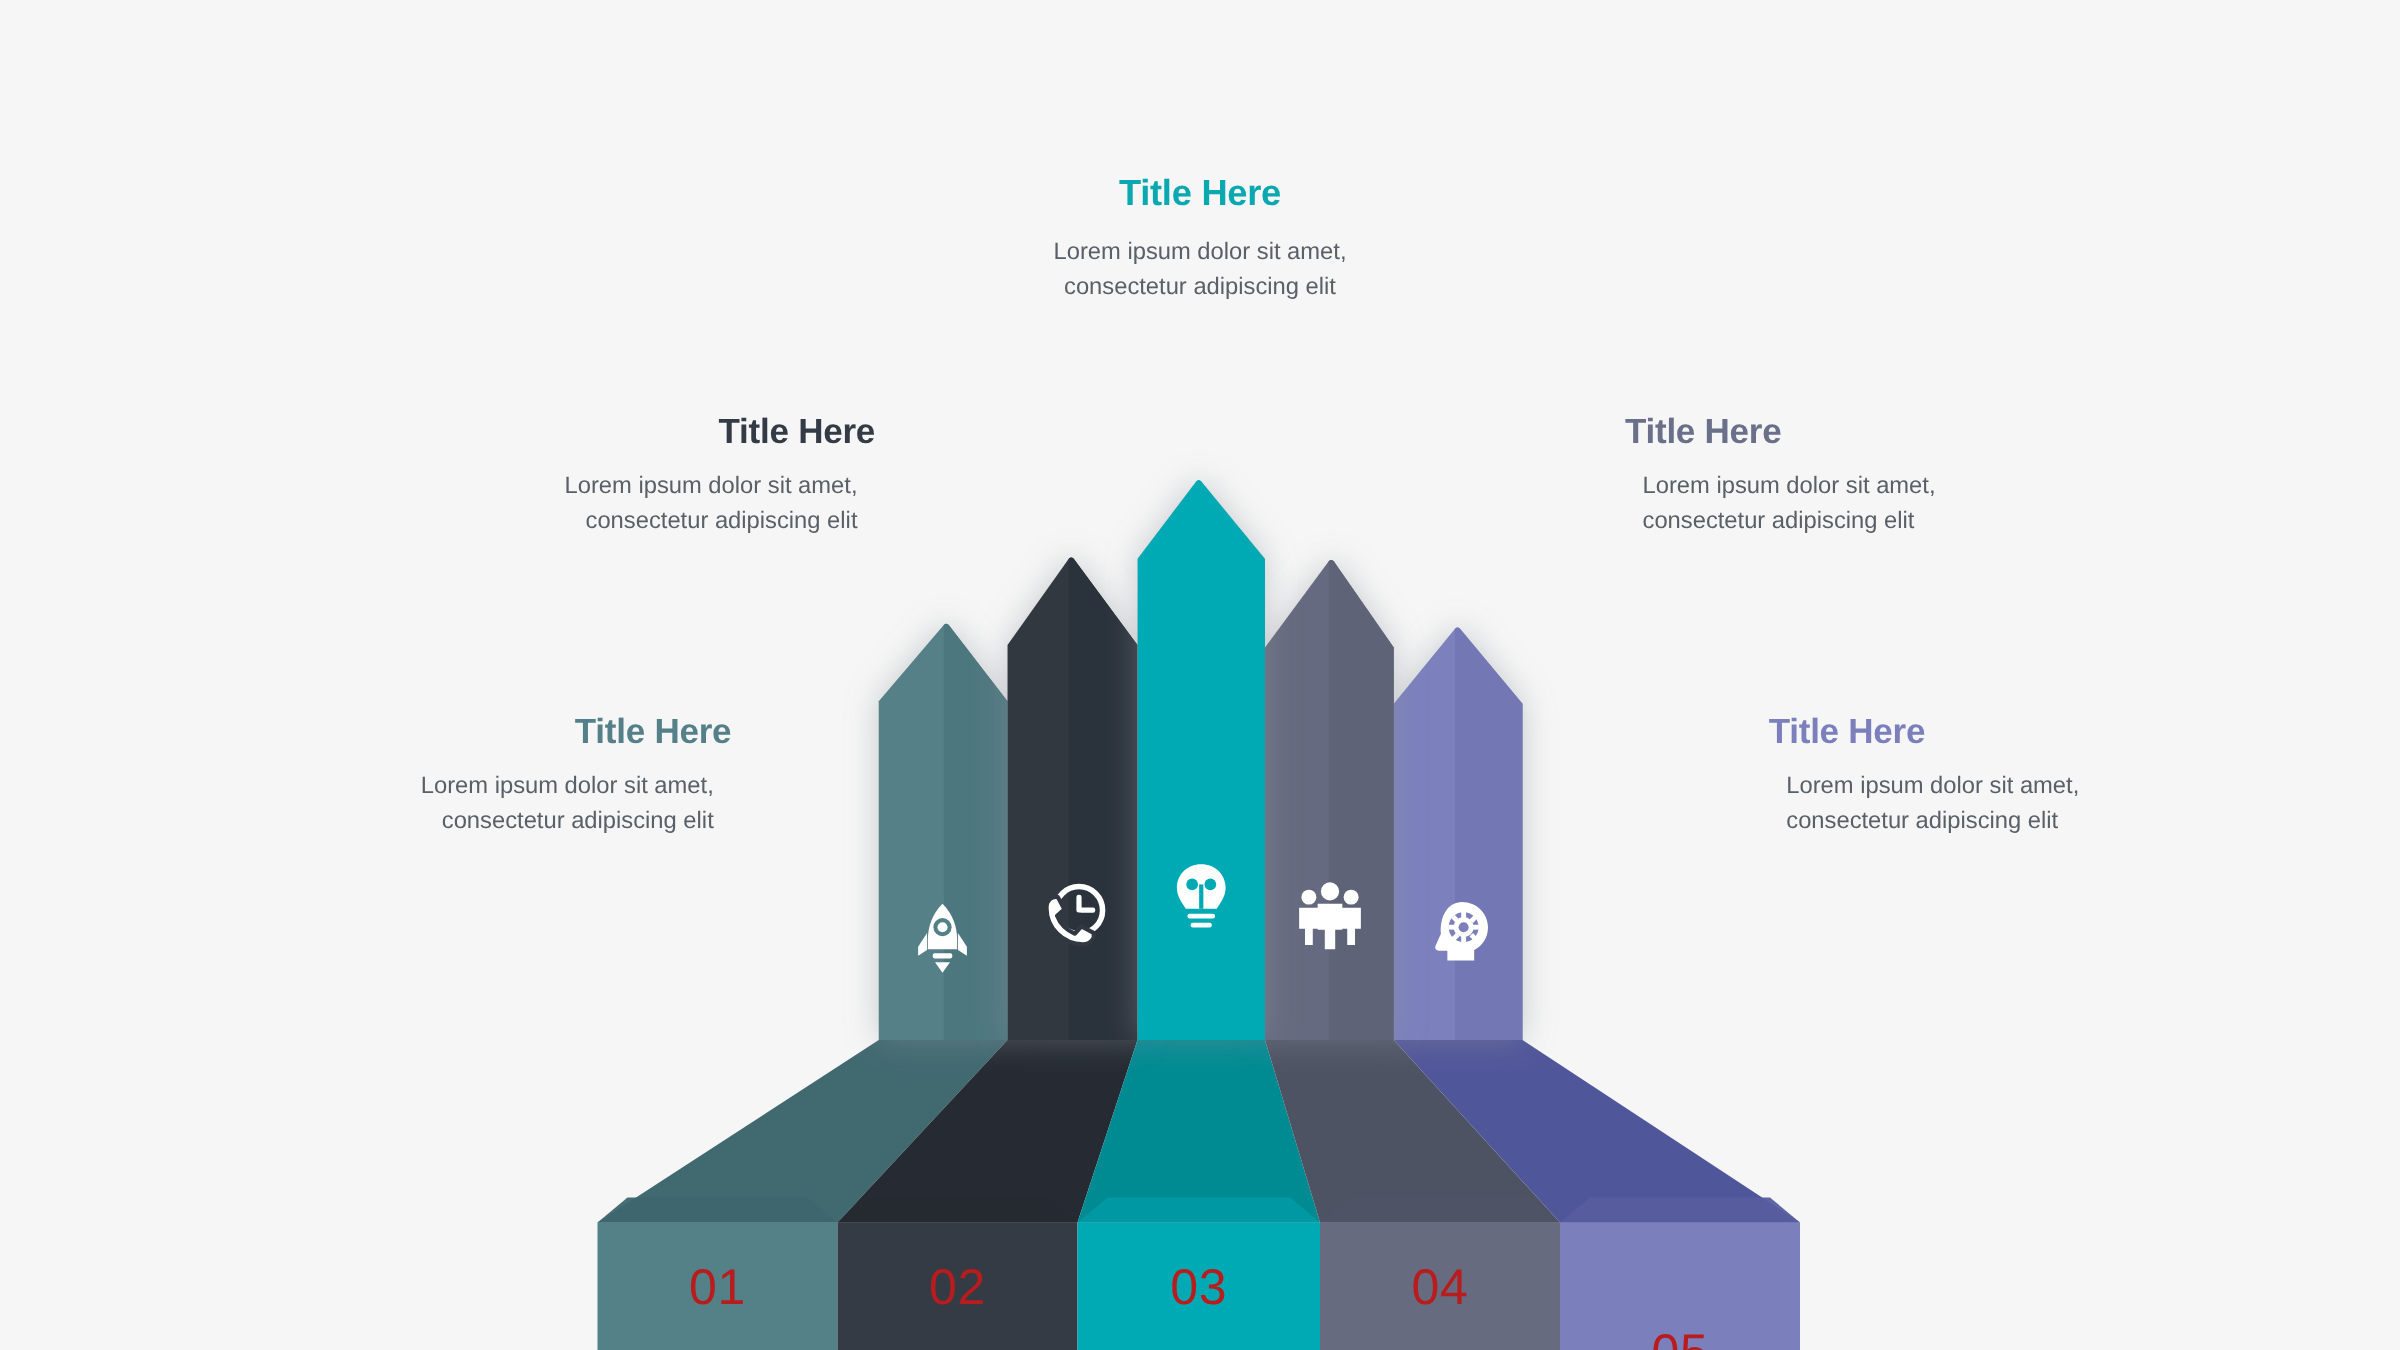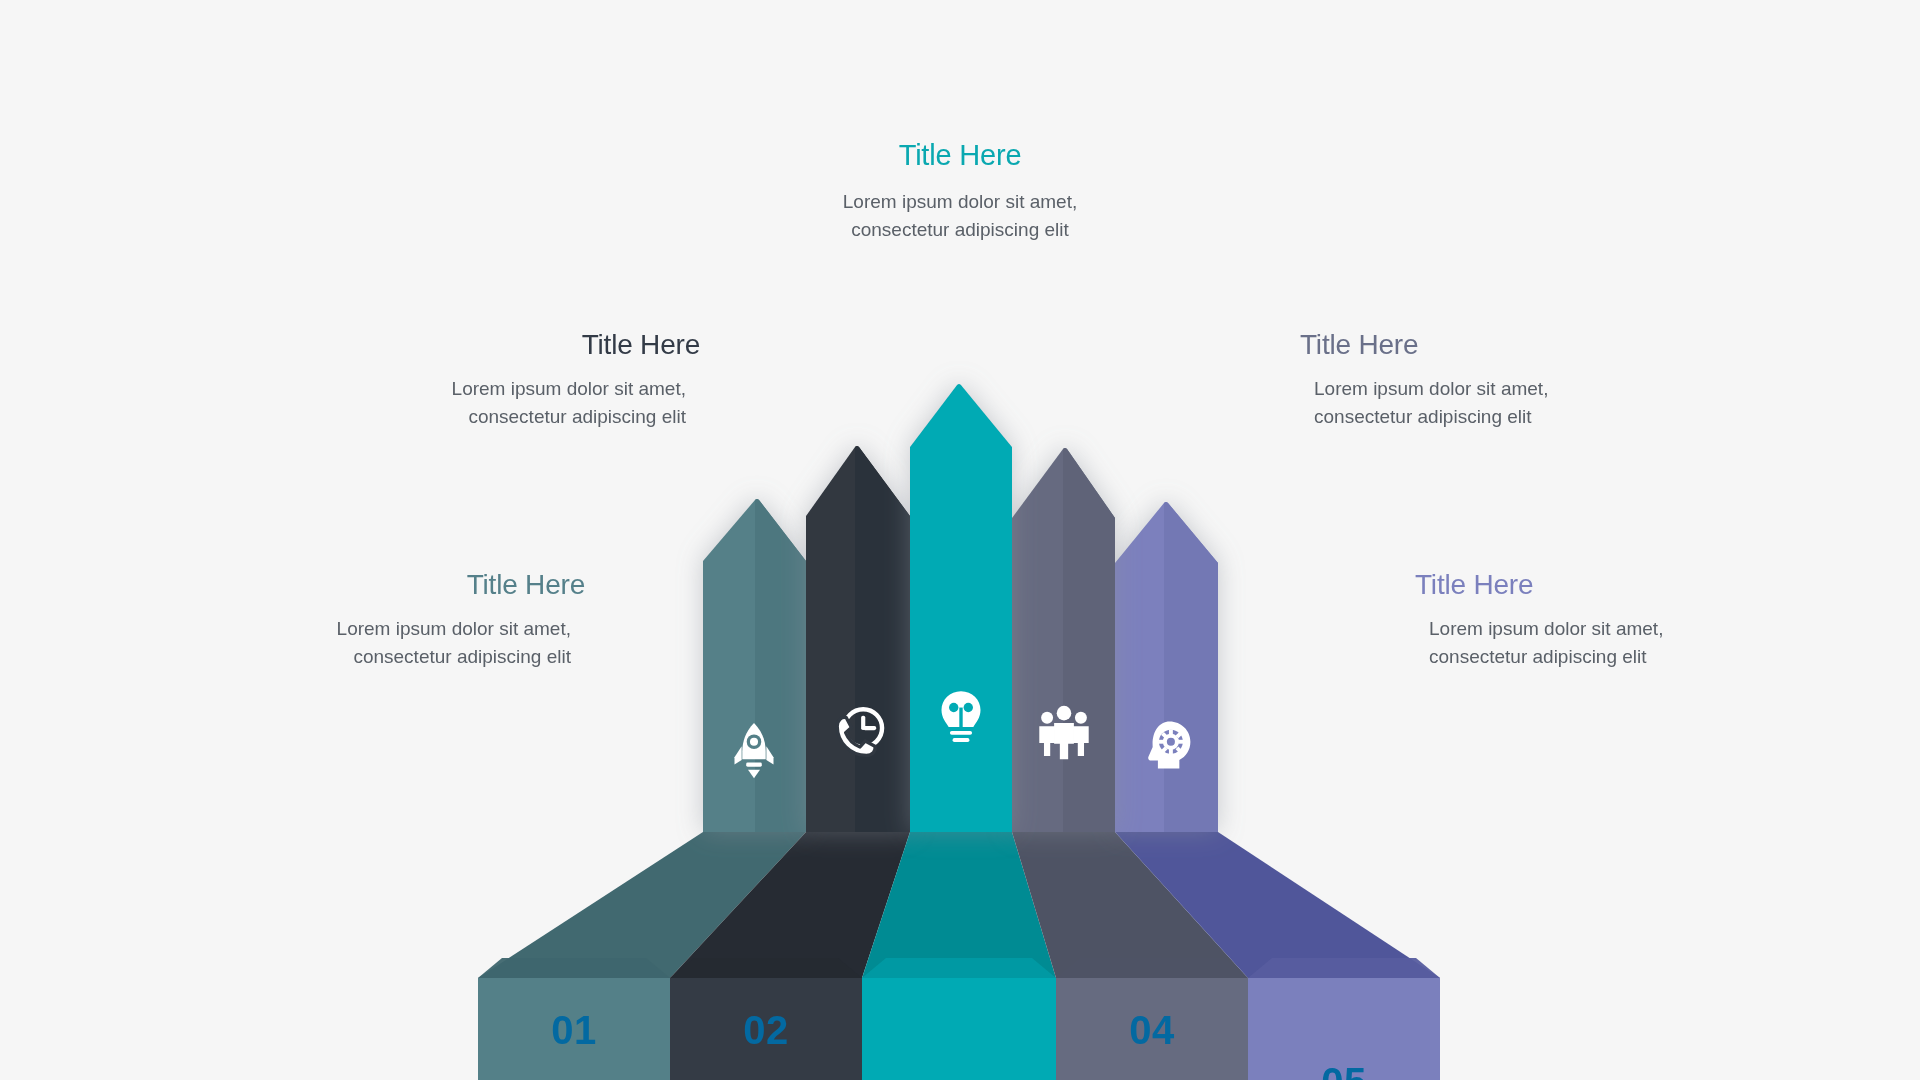--- a/index.html
+++ b/index.html
@@ -21,21 +21,21 @@
     inset: 0;
   }
 
   
   .text-block {
     position: absolute;
     width: 300px;
   }
   .text-block .tb-title {
     font-size: 28px;
-    font-weight: normal;
+    font-weight: bold;
     letter-spacing: -0.2px;
     margin: 0 0 14px 0;
     line-height: 1.1;
   }
   .text-block .tb-body {
     font-size: 19px;
     line-height: 1.48;
     color: #5a6068;
     margin: 14px;
     font-weight: 300;
@@ -53,23 +53,23 @@
   .graphic {
     position: absolute;
     left: 0;
     top: 0;
     width: 1920px;
     height: 1080px;
   }
 
   .num-label {
     position: absolute;
-    color: #0369a1;
+    color: #b91c1c;
     font-size: 40px;
-    font-weight: 700;
+    font-weight: 400;
     letter-spacing: 0.5px;
     text-align: center;
     width: 200px;
   }
 </style>
 </head>
 <body style="background: rgb(246, 246, 246);">
 
 <div class="stage">
 
@@ -221,16 +221,17 @@
         <rect x="7.6" y="1.6" width="3" height="4" transform="rotate(-45 9.1 3.6)"></rect>
         <rect x="-3.6" y="1.6" width="3" height="4" transform="rotate(45 -2.1 3.6)"></rect>
         <rect x="7.6" y="-9.6" width="3" height="4" transform="rotate(45 9.1 -7.6)"></rect>
       </g>
       <circle cx="3" cy="-2.5" r="3.1" fill="#7b80bd"></circle>
     </g>
   </svg>
 
   <div class="num-label" style="left:474px; top:1008px;">01</div>
   <div class="num-label" style="left:666px; top:1008px;">02</div>
+  <div class="num-label" style="left:859px; top:1008px;">03</div>
   <div class="num-label" style="left:1052px; top:1008px;">04</div>
   <div class="num-label" style="left:1244px; top:1060px;">05</div>
 
 </div>
 
 </body></html>

